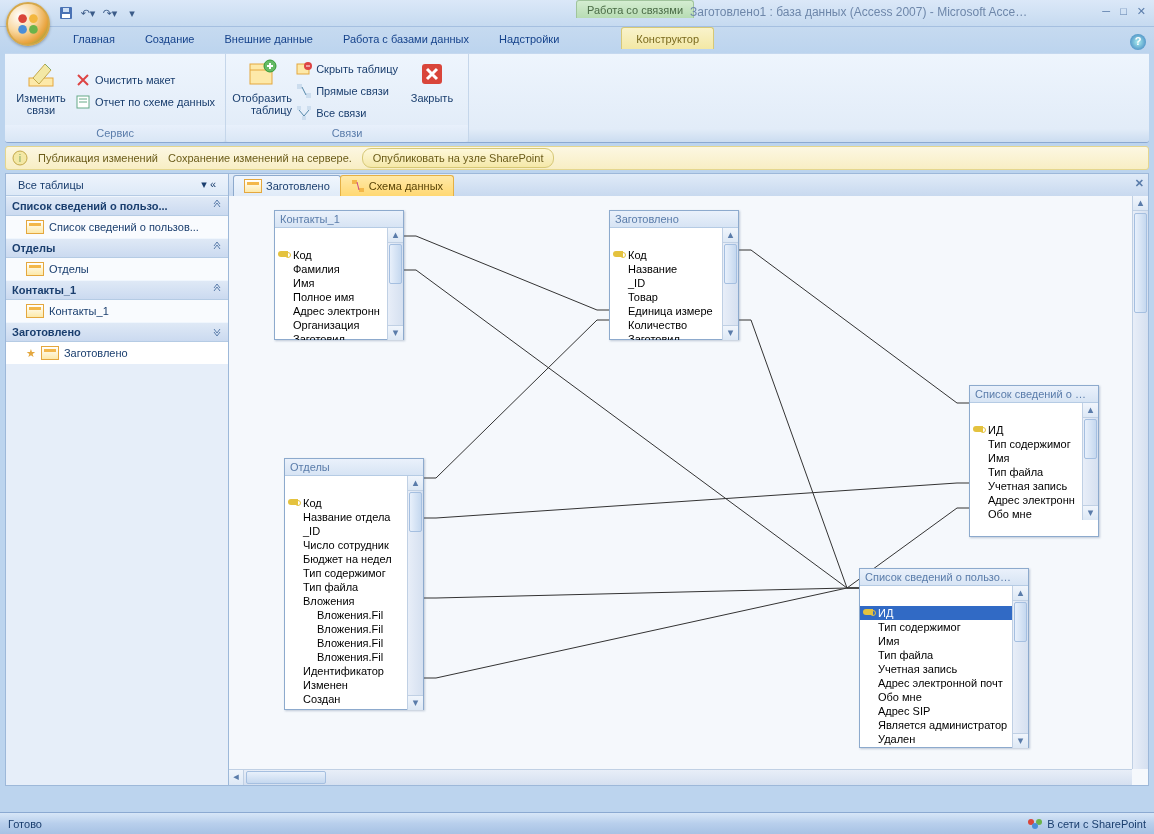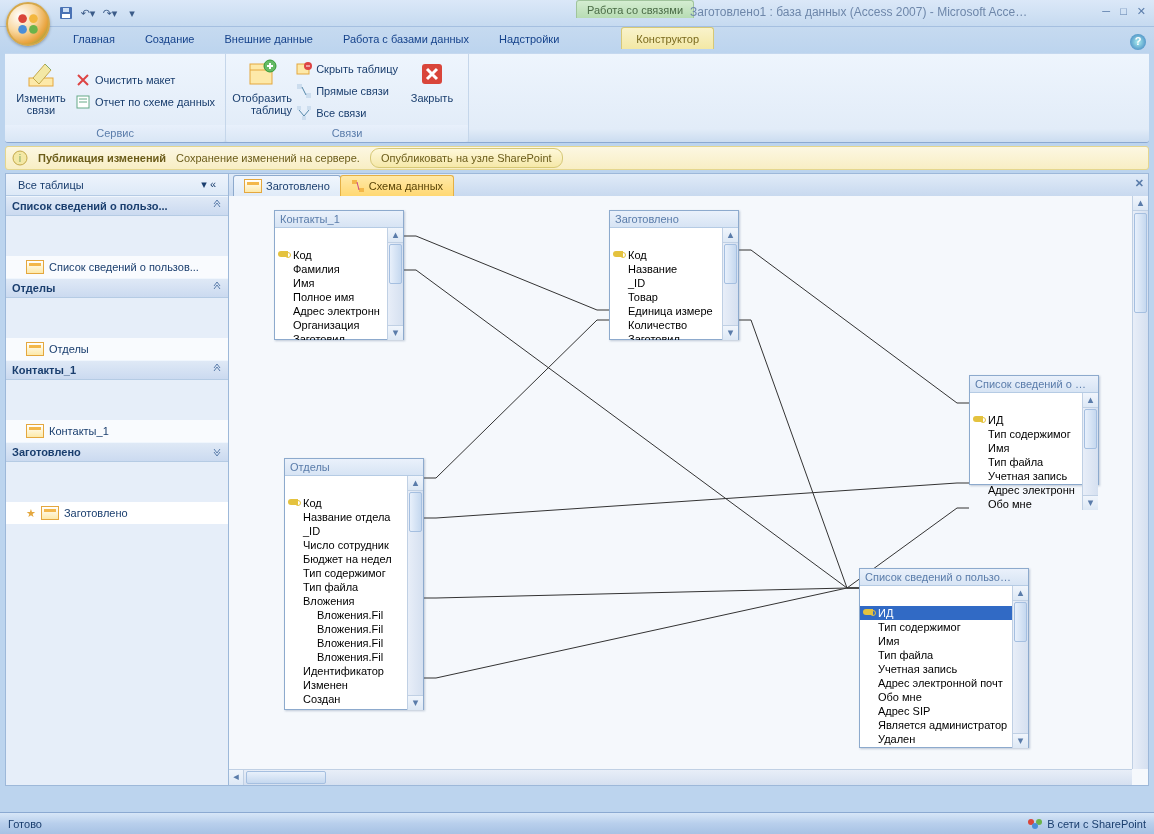--- a/index.html
+++ b/index.html
@@ -27,30 +27,30 @@
 .rgroup-body { display:flex; flex:1; }
 .rgroup-label { text-align:center; color:#5a7caa; padding:2px 0 3px; background:linear-gradient(#e8f0fb,#d9e6f5); margin:0 -6px; border-radius:0 0 3px 3px;}
 .big-btn { display:flex; flex-direction:column; align-items:center; width:60px; padding:2px; cursor:pointer; color:#1a3e6e; }
 .big-btn .ic { width:32px; height:32px; margin-bottom:2px; }
 .small-btn { display:flex; align-items:center; gap:4px; padding:2px 4px; cursor:pointer; color:#1a3e6e; height:22px; }
 .small-btn .ic{width:16px;height:16px;}
 .vstack{display:flex;flex-direction:column;justify-content:center;}
 
 
 .spbar { margin:3px 5px; height:24px; background:linear-gradient(#fcf7e2,#f8eec4); border:1px solid #e4d68f; border-radius:3px; display:flex; align-items:center; padding:0 6px; gap:10px; }
-.spbar .lab1{color:#6b5c1a;font-weight:bold;}
+.spbar .lab1{color:#6b5c1a;font-weight:normal;}
 .spbar .lab2{color:#6b5c1a;}
 .spbar .pub-btn{ background:linear-gradient(#fef8da,#f5e8a8); border:1px solid #d6c877; padding:3px 10px; border-radius:9px; cursor:pointer; color:#6b5c1a;}
 
 
 .mainwrap { display:flex; height:613px; margin:0 5px; }
 .navpane { width:224px; background:#e6eef9; border:1px solid #9db8d9; display:flex; flex-direction:column; }
 .nav-hd { background:linear-gradient(#eef4fc,#dde9f7); border-bottom:1px solid #b5cbe4; padding:4px 12px; display:flex; justify-content:space-between; align-items:center; color:#1a3e6e; }
 .nav-grp-hd { background:linear-gradient(#dfe9f6,#cbdaf0); border-top:1px solid #f0f6fd; border-bottom:1px solid #b5cbe4; padding:3px 6px; display:flex; justify-content:space-between; color:#1a3e6e; font-weight:bold; cursor:pointer;}
-.nav-item { padding:4px 6px 4px 20px; display:flex; align-items:center; gap:5px; color:#1a3e6e; cursor:pointer; background:#f9fbfe;margin-top:40px;}
+.nav-item { padding:4px 6px 4px 20px; display:flex; align-items:center; gap:5px; color:#1a3e6e; cursor:pointer; background:#f9fbfe;}
 .nav-item.sel { background:#fff;}
 .tbl-ico{width:18px;height:14px;background:linear-gradient(#fff,#fde9a9);border:1px solid #e4a73e;position:relative;}
 .tbl-ico::before{content:"";position:absolute;left:2px;top:2px;right:2px;height:3px;background:#f3b74a;}
 
 
 .workspace { flex:1; display:flex; flex-direction:column; border:1px solid #9db8d9; border-left:none; background:#9db8d9;}
 .doctabs { height:22px; background:linear-gradient(#e0ebf8,#c8d9ef); display:flex; align-items:flex-end; padding-left:4px; position:relative;}
 .doctab { padding:3px 10px; border:1px solid #8daacd; border-bottom:none; background:linear-gradient(#f0f6fd,#e0ebf8); color:#1a3e6e; display:flex; align-items:center; gap:4px; cursor:pointer; border-radius:3px 3px 0 0; margin-right:-1px;}
 .doctab.active { background:linear-gradient(#ffe9a8,#ffd873); border-color:#e4b045; color:#5a4508;}
 .doctabs .close { position:absolute; right:4px; top:3px; color:#5a7caa; font-weight:bold; cursor:pointer;}
@@ -370,21 +370,21 @@
                 <div class="fld">Изменен</div>
                 <div class="fld">Создан</div>
               </div>
               <div class="tw-scroll">
                 <div class="up">▴</div>
                 <div class="thumb"></div>
                 <div class="dn">▾</div>
               </div>
             </div>
           </div>
-          <div class="tw" style="left: 740px; top: 179px; width: 130px; height: 110px;">
+          <div class="tw" style="left: 740px; top: 189px; width: 130px; height: 152px;">
             <div class="tw-title">Список сведений о …</div>
             <div class="tw-body" style="height:117px;">
               <div class="tw-list">
                 <div class="fld key">ИД</div>
                 <div class="fld">Тип содержимог</div>
                 <div class="fld">Имя</div>
                 <div class="fld">Тип файла</div>
                 <div class="fld">Учетная запись</div>
                 <div class="fld">Адрес электронн</div>
                 <div class="fld">Обо мне</div>

